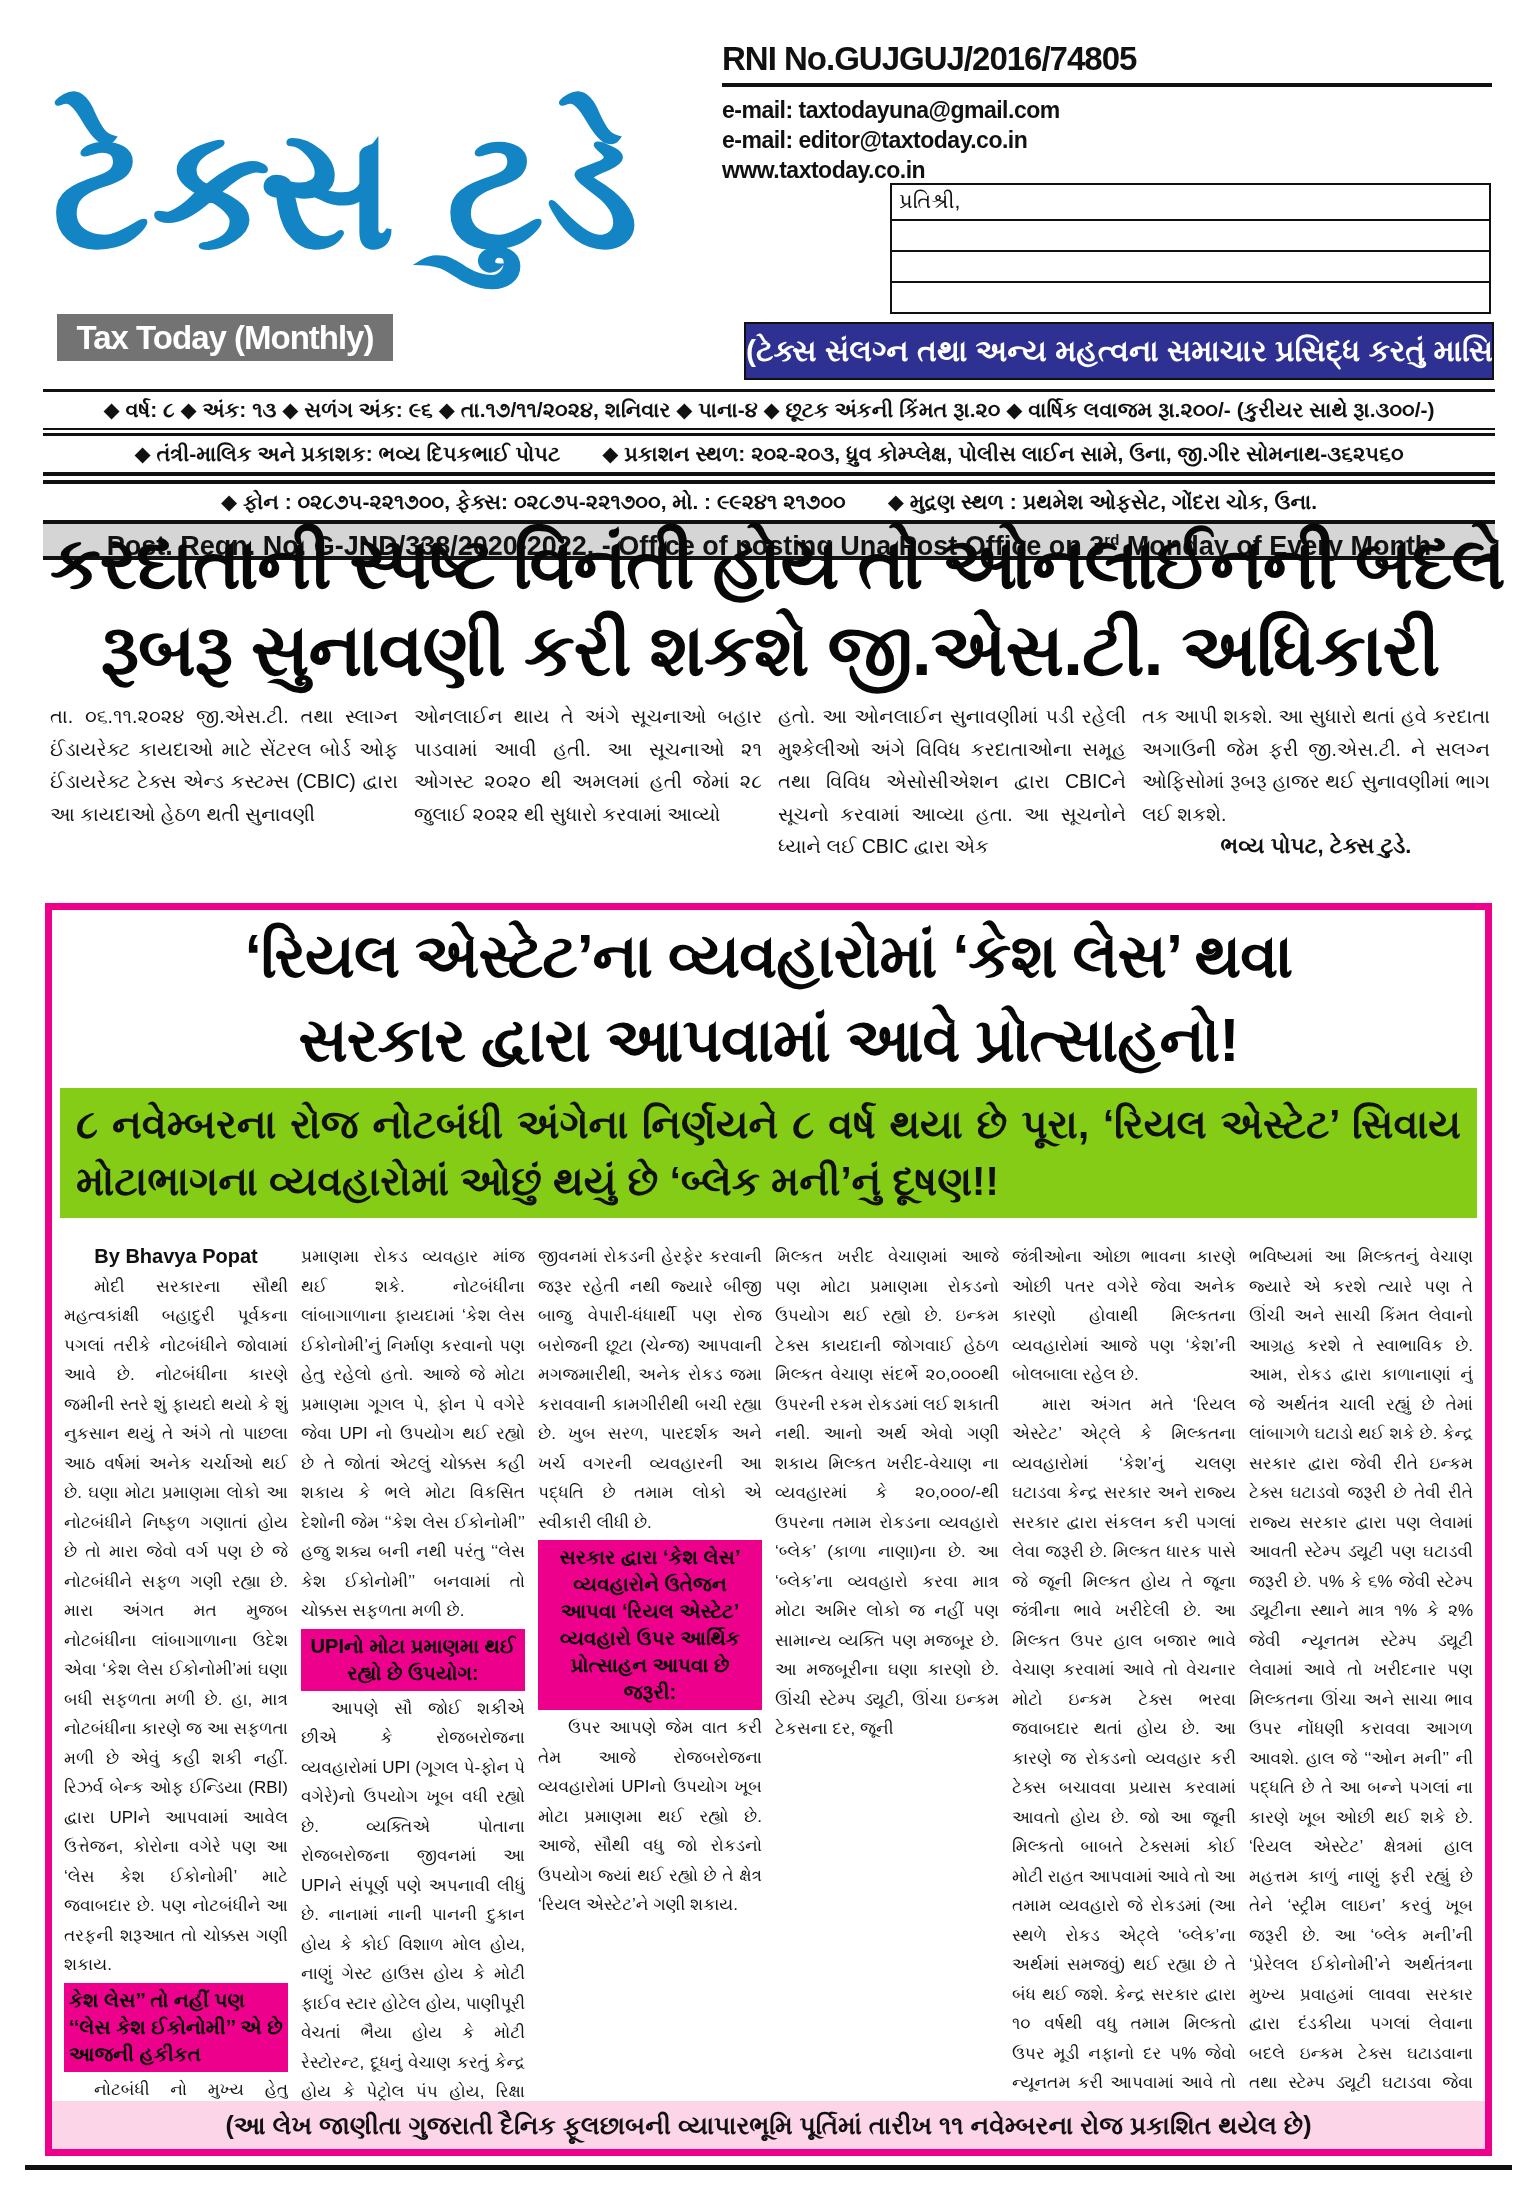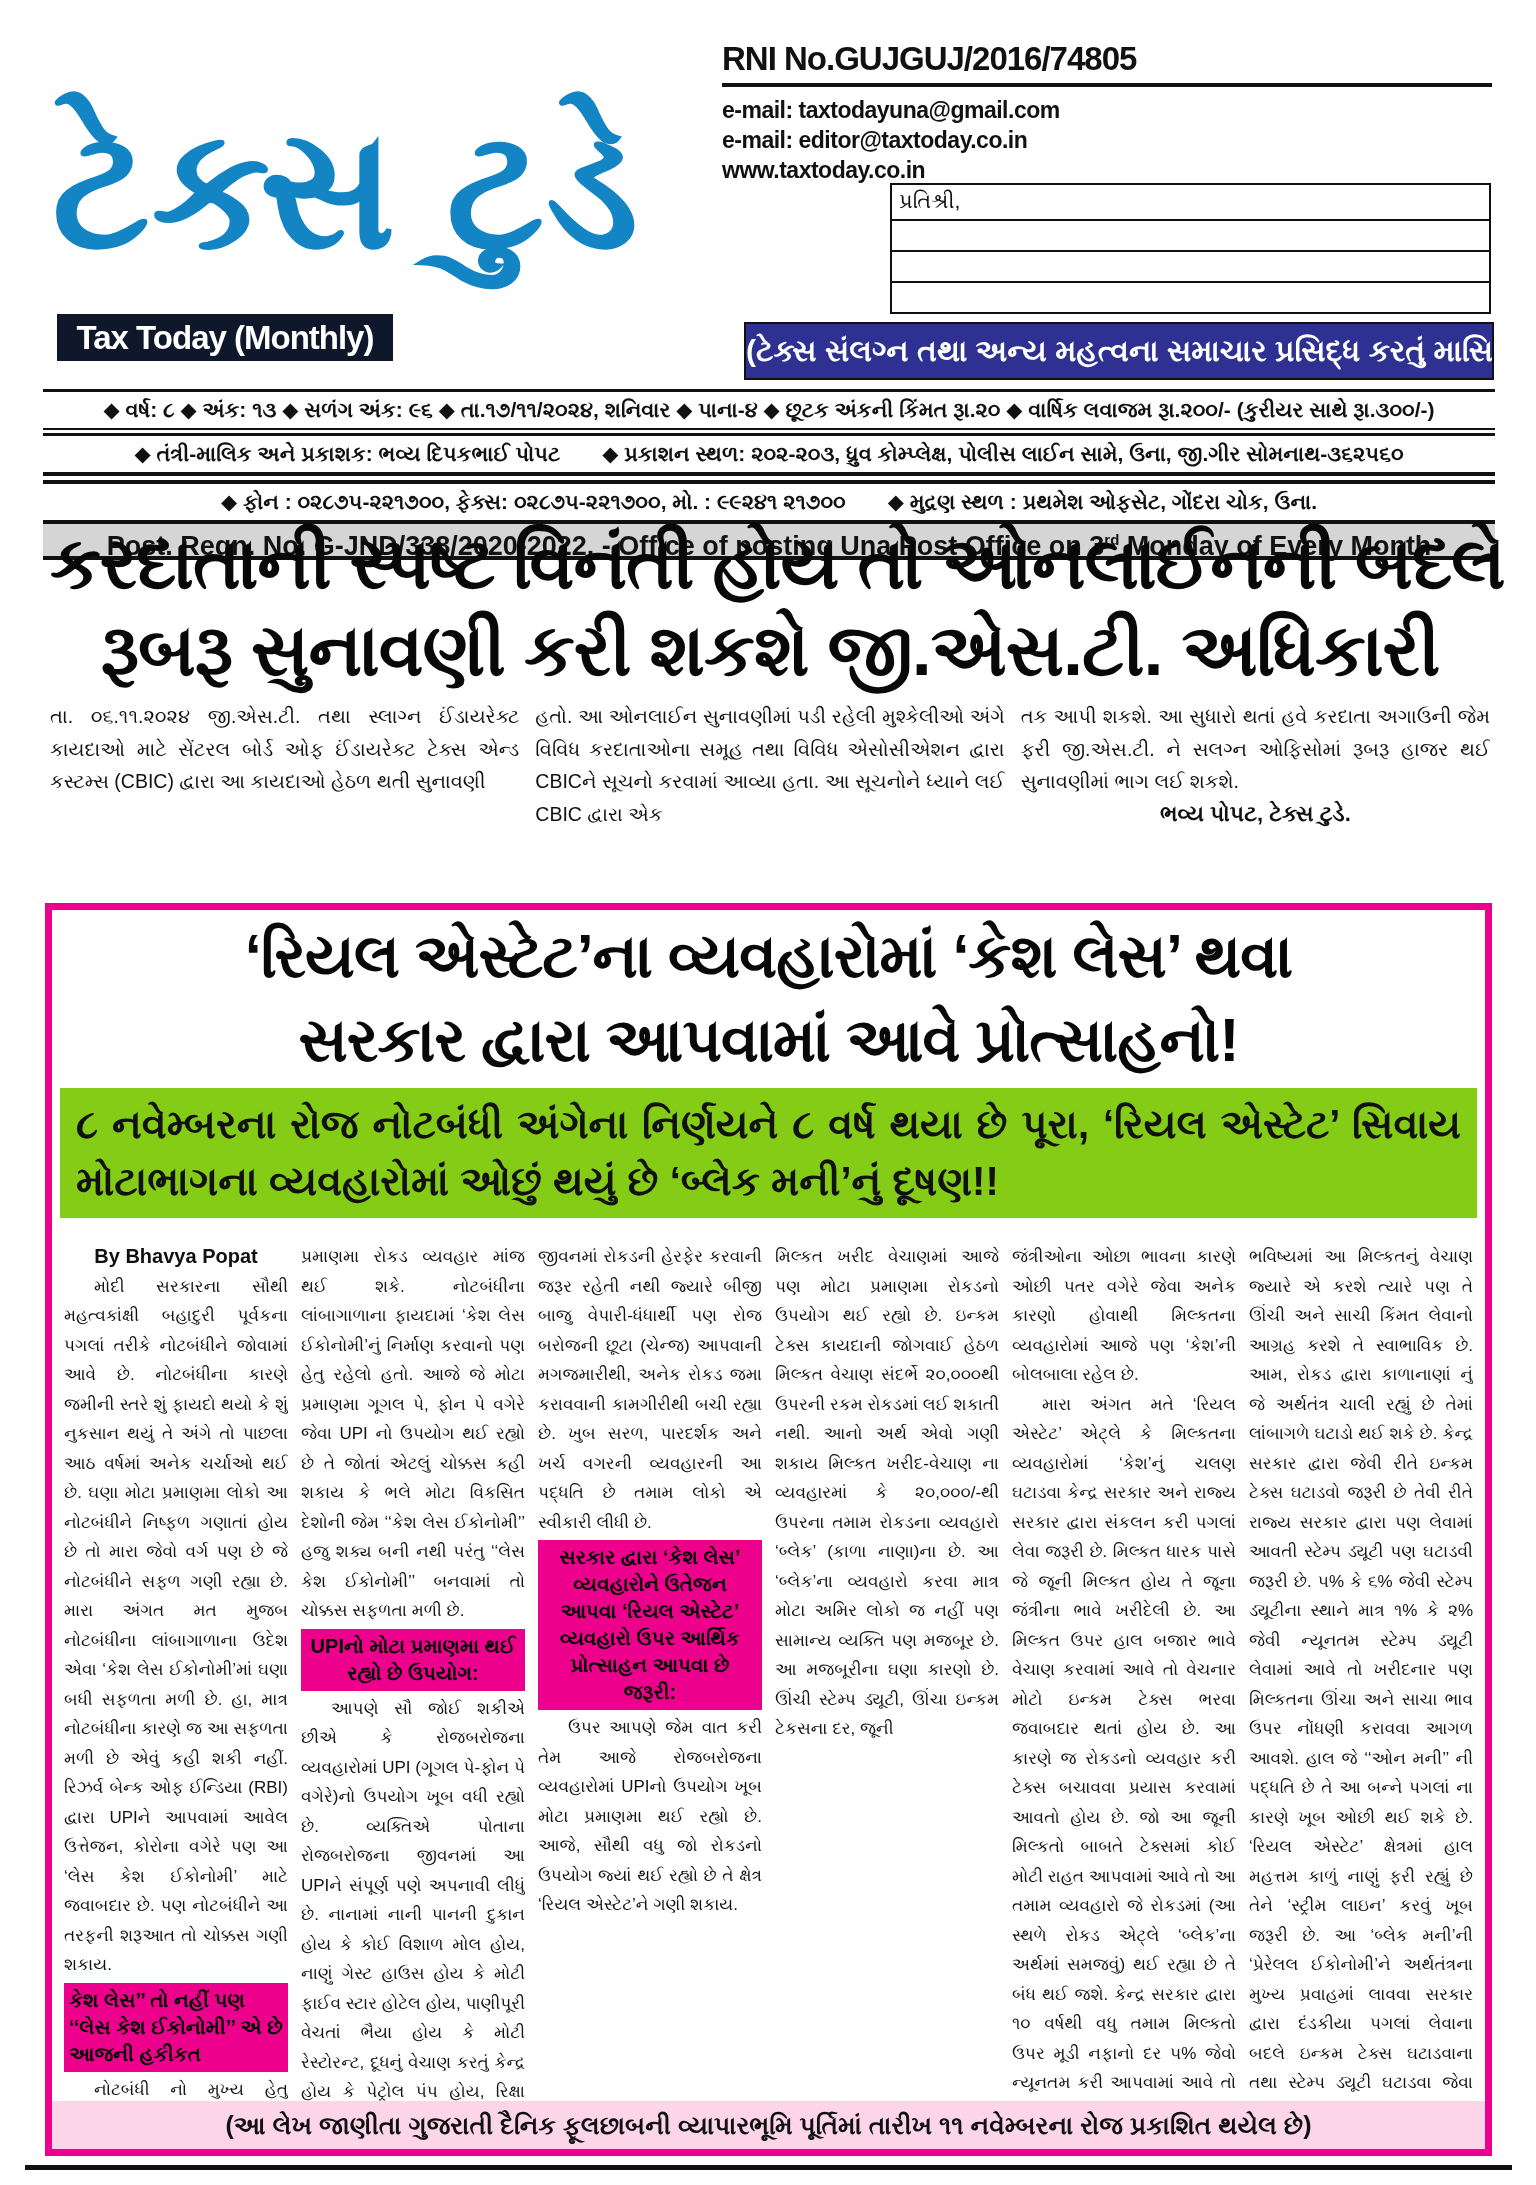--- a/index.html
+++ b/index.html
@@ -15,21 +15,21 @@
   .guj { font-family: "Liberation Sans", "DejaVu Sans", sans-serif; }
 
   
   .logo {
     position: absolute; left: 52px; top: 44px; width: 700px; height: 290px;
     color: #1385c5; font-size: 168px; font-weight: 800; line-height: 290px;
     letter-spacing: 2px; white-space: nowrap; overflow: visible;
   }
   .red-banner {
     position: absolute; left: 57px; top: 314px; width: 336px; height: 47px;
-    background: #0f172a; color: #fff; text-align: center;
+    background: #737373; color: #fff; text-align: center;
     font-size: 33px; font-weight: 700; line-height: 47px; letter-spacing: -1px;
     white-space: nowrap;
   }
   .head-right { position: absolute; left: 722px; top: 40px; width: 770px; }
   .rni {
     font-size: 33px; font-weight: 700; letter-spacing: -1px;
     padding-bottom: 5px; border-bottom: 4px solid #111; margin-bottom: 8px;
   }
   .head-line { font-size: 23px; font-weight: 700; line-height: 30px; letter-spacing: -0.5px; }
   .addr-box {
@@ -149,20 +149,21 @@
     <div class="postregn"><span>Post. Regn. No. G-JND/338/2020-2022. - Office of posting Una Post Office on 3</span><sup>rd</sup><span> Monday of Every Month</span></div>
   </div>
 
   <div class="a1-headline guj">
     <div>કરદાતાની સ્પષ્ટ વિનંતી હોય તો ઓનલાઈનની બદલે</div>
     <div>રૂબરૂ સુનાવણી કરી શકશે જી.એસ.ટી. અધિકારી</div>
   </div>
 
   <div class="a1-cols guj">
     <div class="a1-col">તા. ૦૬.૧૧.૨૦૨૪ જી.એસ.ટી. તથા સ્લાગ્ન ઈંડાયરેક્ટ કાયદાઓ માટે સેંટરલ બોર્ડ ઓફ ઈંડાયરેક્ટ ટેક્સ એન્ડ કસ્ટમ્સ (CBIC) દ્વારા આ કાયદાઓ હેઠળ થતી સુનાવણી</div>
+    <div class="a1-col">ઓનલાઈન થાય તે અંગે સૂચનાઓ બહાર પાડવામાં આવી હતી. આ સૂચનાઓ ૨૧ ઓગસ્ટ ૨૦૨૦ થી અમલમાં હતી જેમાં ૨૮ જુલાઈ ૨૦૨૨ થી સુધારો કરવામાં આવ્યો</div>
     <div class="a1-col">હતો. આ ઓનલાઈન સુનાવણીમાં પડી રહેલી મુશ્કેલીઓ અંગે વિવિધ કરદાતાઓના સમૂહ તથા વિવિધ એસોસીએશન દ્વારા CBICને સૂચનો કરવામાં આવ્યા હતા. આ સૂચનોને ધ્યાને લઈ CBIC દ્વારા એક</div>
     <div class="a1-col">
       <p>તક આપી શકશે. આ સુધારો થતાં હવે કરદાતા અગાઉની જેમ ફરી જી.એસ.ટી. ને સલગ્ન ઓફિસોમાં રૂબરૂ હાજર થઈ સુનાવણીમાં ભાગ લઈ શકશે.</p>
       <div class="a1-byline">ભવ્ય પોપટ, ટેક્સ ટુડે.</div>
     </div>
   </div>
 
   <div class="a2-box">
     <div class="a2-hl first guj">‘રિયલ એસ્ટેટ’ના વ્યવહારોમાં ‘કેશ લેસ’ થવા</div>
     <div class="a2-hl guj">સરકાર દ્વારા આપવામાં આવે પ્રોત્સાહનો!</div>

